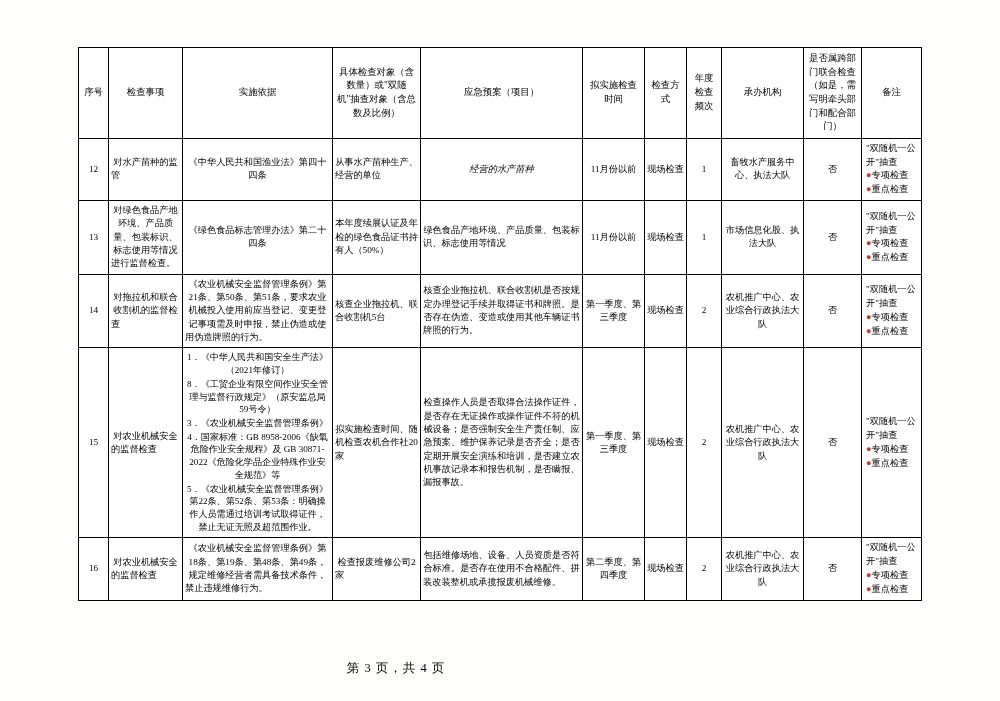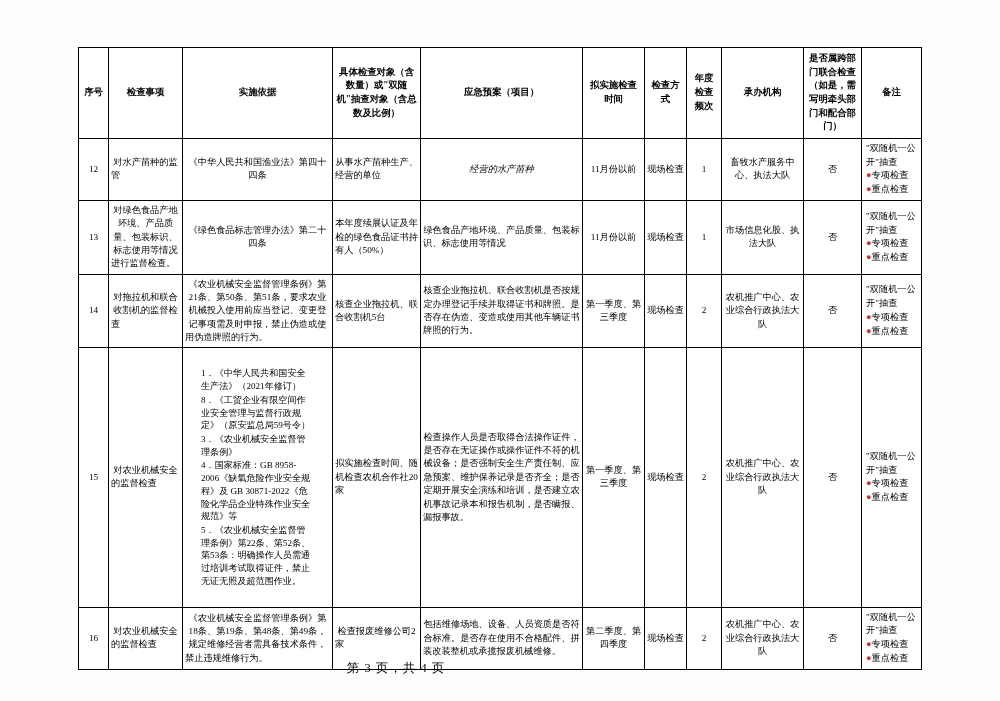--- a/index.html
+++ b/index.html
@@ -39,42 +39,42 @@
     vertical-align: middle;
     text-align: center;
     padding: 3px 2px;
     font-size: 9.2px;
     line-height: 1.45;
     font-family: "Liberation Serif", "DejaVu Serif", serif;
     word-break: break-word;
   }
   table.insp thead th {
     font-size: 9.4px;
-    font-weight: bold;
+    font-weight: normal;
     padding: 4px 3px;
     height: 78px;
   }
   .cell-left {
     text-align: left;
     padding-left: 4px;
     padding-right: 4px;
     font-style: italic;
   }
   .cell-just {
     text-align: justify;
     text-align-last: left;
     padding-left: 4px;
     padding-right: 4px;
     margin-top: 11px;
   }
   .num-list {
-    margin: 16px;
+    margin: 0;
     padding: 0;
     list-style: none;
-    text-align: left;
+    text-align: center;
   }
   .num-list li {
     margin: 0 0 1px 0;
     padding: 0;
     font-size: 9.1px;
     line-height: 1.4;
   }
   .remark-list {
     text-align: left;
     padding-left: 2px;

